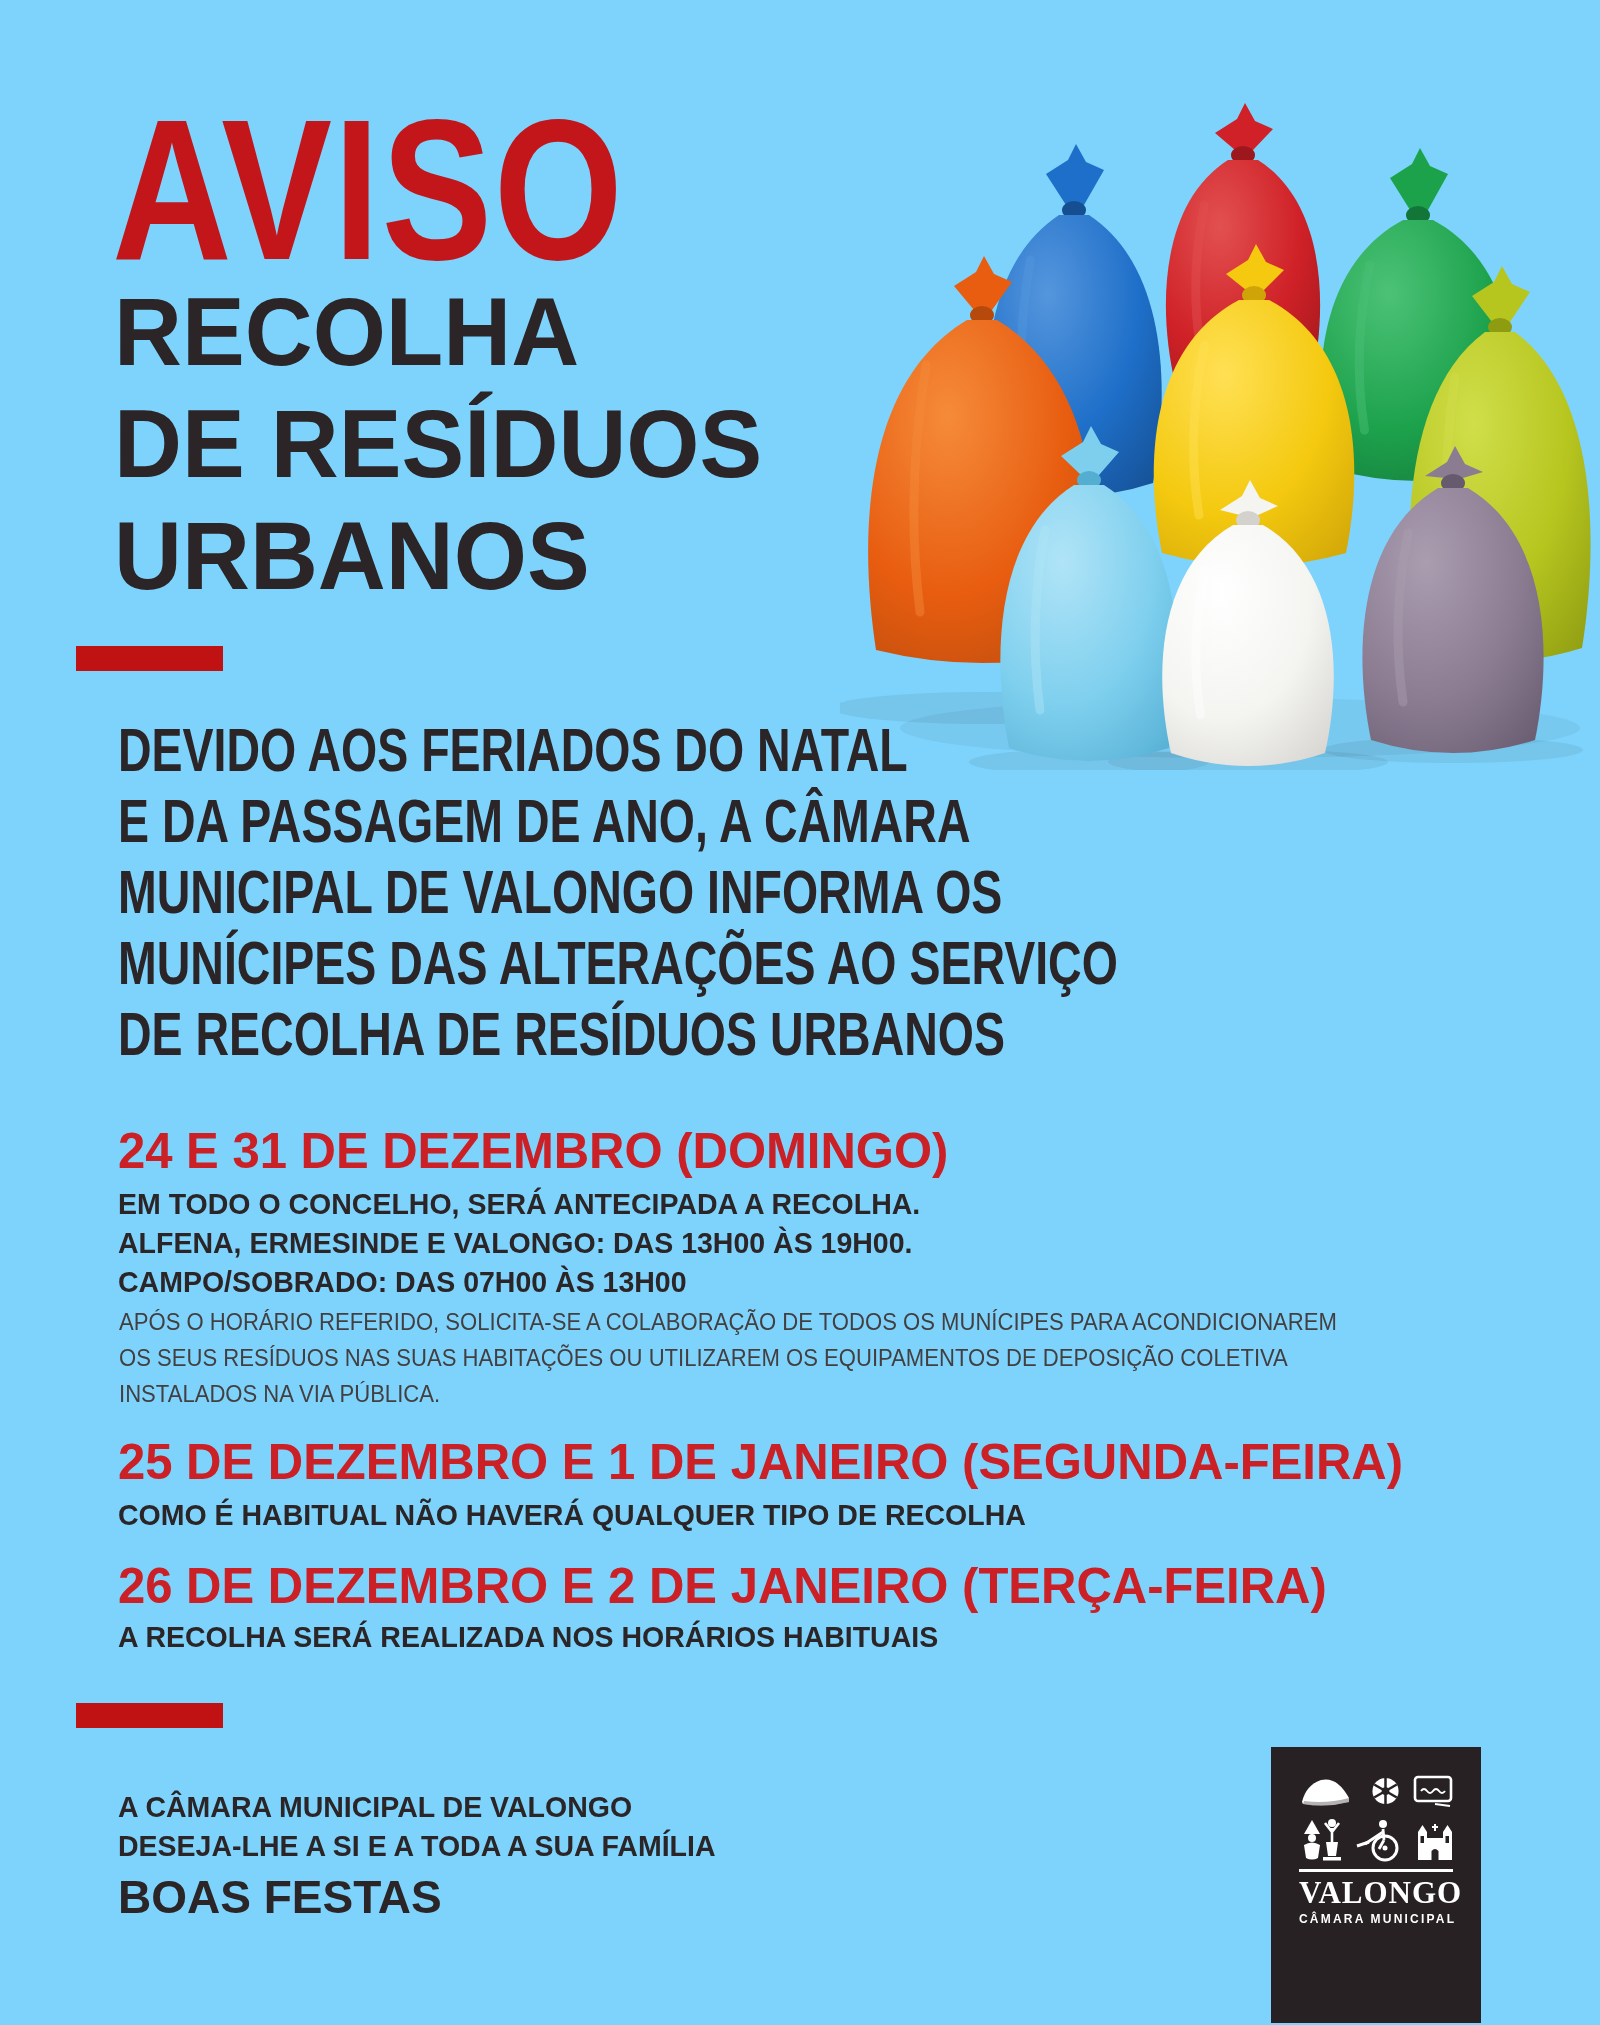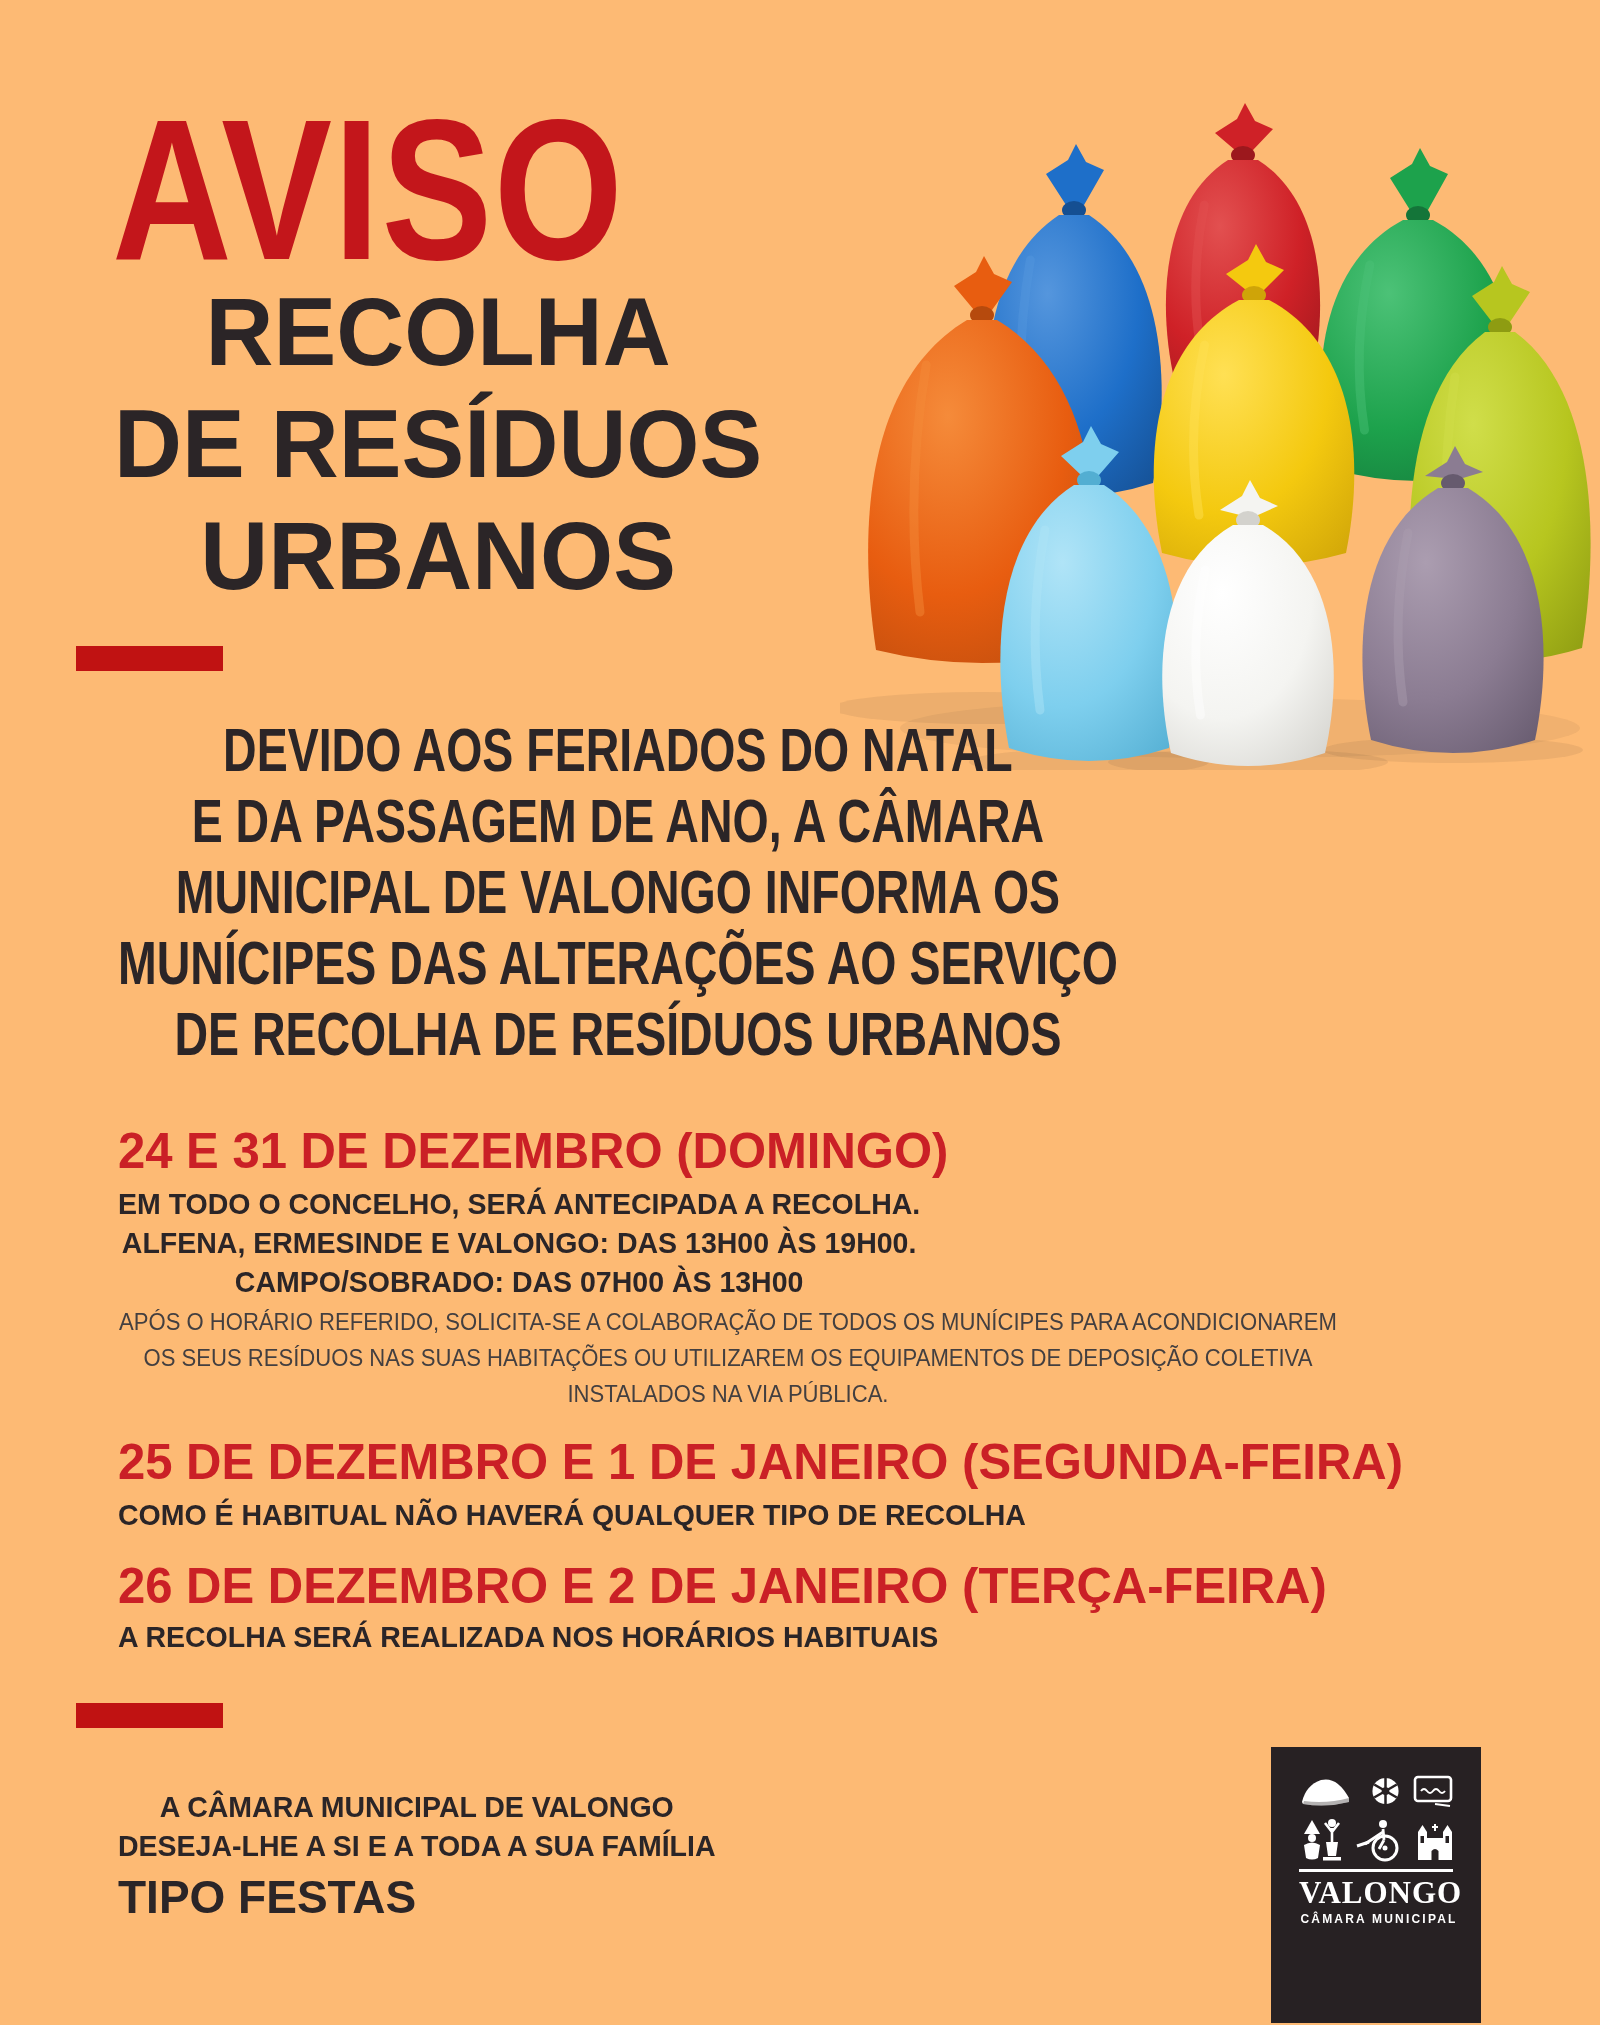--- a/index.html
+++ b/index.html
@@ -1,17 +1,17 @@
 <!DOCTYPE html>
 <html><head>
 <meta charset="utf-8">
 <style>
   html,body{margin:0;padding:0;}
   body{width:1600px;height:2025px;background:#ffffff;font-family:"Liberation Sans",sans-serif;}
-  .poster{position:relative;width:1600px;height:2025px;background:#fdba74;overflow:hidden;text-align:center;}
+  .poster{position:relative;width:1600px;height:2025px;background:#7dd3fc;overflow:hidden;}
   .abs{position:absolute;}
   .nw{white-space:nowrap;}
   .sx{transform-origin:0 0;}
   .aviso{left:112px;top:90px;font-size:200px;line-height:200px;font-weight:bold;
          color:var(--red-accent,#c3161b);letter-spacing:2px;transform:scaleX(.83);}
   .title{left:114px;top:276px;font-size:97px;line-height:112px;font-weight:bold;
          color:var(--text-dark,#2b2527);transform:scaleX(.97);}
   .redbar{width:147px;height:25px;background:var(--bar-red,#c01212);}
   .bar1{left:76px;top:646px;}
   .bar2{left:76px;top:1703px;}
@@ -225,21 +225,21 @@
   <div class="abs nw sx sub sub2">COMO É HABITUAL NÃO HAVERÁ QUALQUER TIPO DE RECOLHA</div>
 
   <div class="abs nw sx sec-h sec-h3">26 DE DEZEMBRO E 2 DE JANEIRO (TERÇA-FEIRA)</div>
   <div class="abs nw sx sub sub3">A RECOLHA SERÁ REALIZADA NOS HORÁRIOS HABITUAIS</div>
 
   <div class="abs redbar bar2"></div>
   <div class="abs sx footer-lines">
     <div class="nw">A CÂMARA MUNICIPAL DE VALONGO</div>
     <div class="nw">DESEJA-LHE A SI E A TODA A SUA FAMÍLIA</div>
   </div>
-  <div class="abs nw greeting">TIPO FESTAS</div>
+  <div class="abs nw greeting">BOAS FESTAS</div>
 
   <div class="abs logo-box">
     <span class="icon i-tent">
       <svg width="53" height="32" viewBox="0 0 53 32">
           <path d="M3 27 Q7 10 22 5 Q38 1 50 23 L50 27 Q27 33 4 29 Z" fill="#fff"></path>
           <path d="M4 29 Q27 33 50 27 L50 23 Q28 29 5 26 Z" fill="#272123" opacity="0.35"></path>
         </svg>
     </span>
     <span class="icon i-shutter">
       <svg width="31" height="32" viewBox="0 0 32 32">

